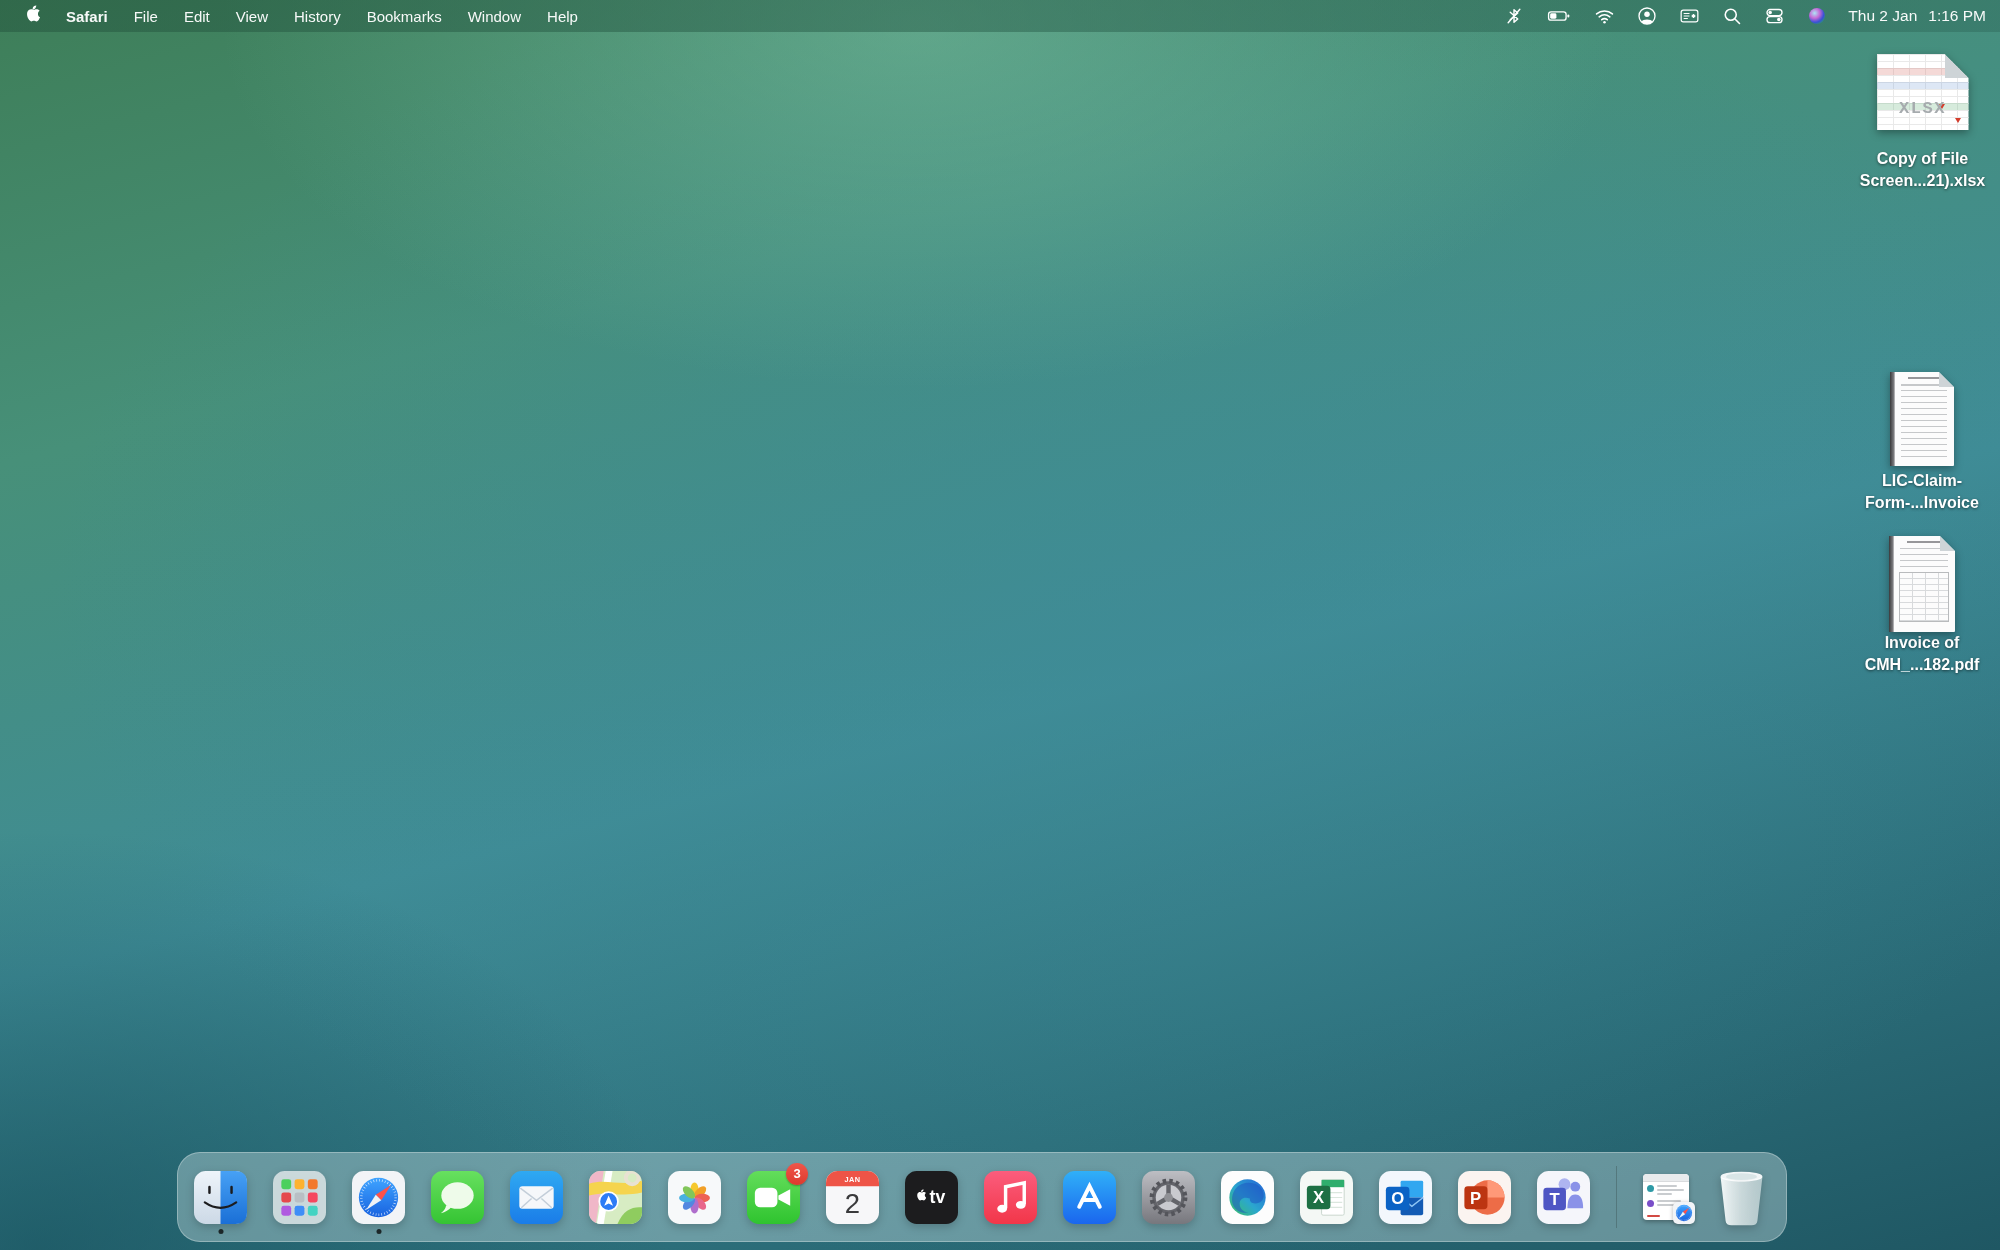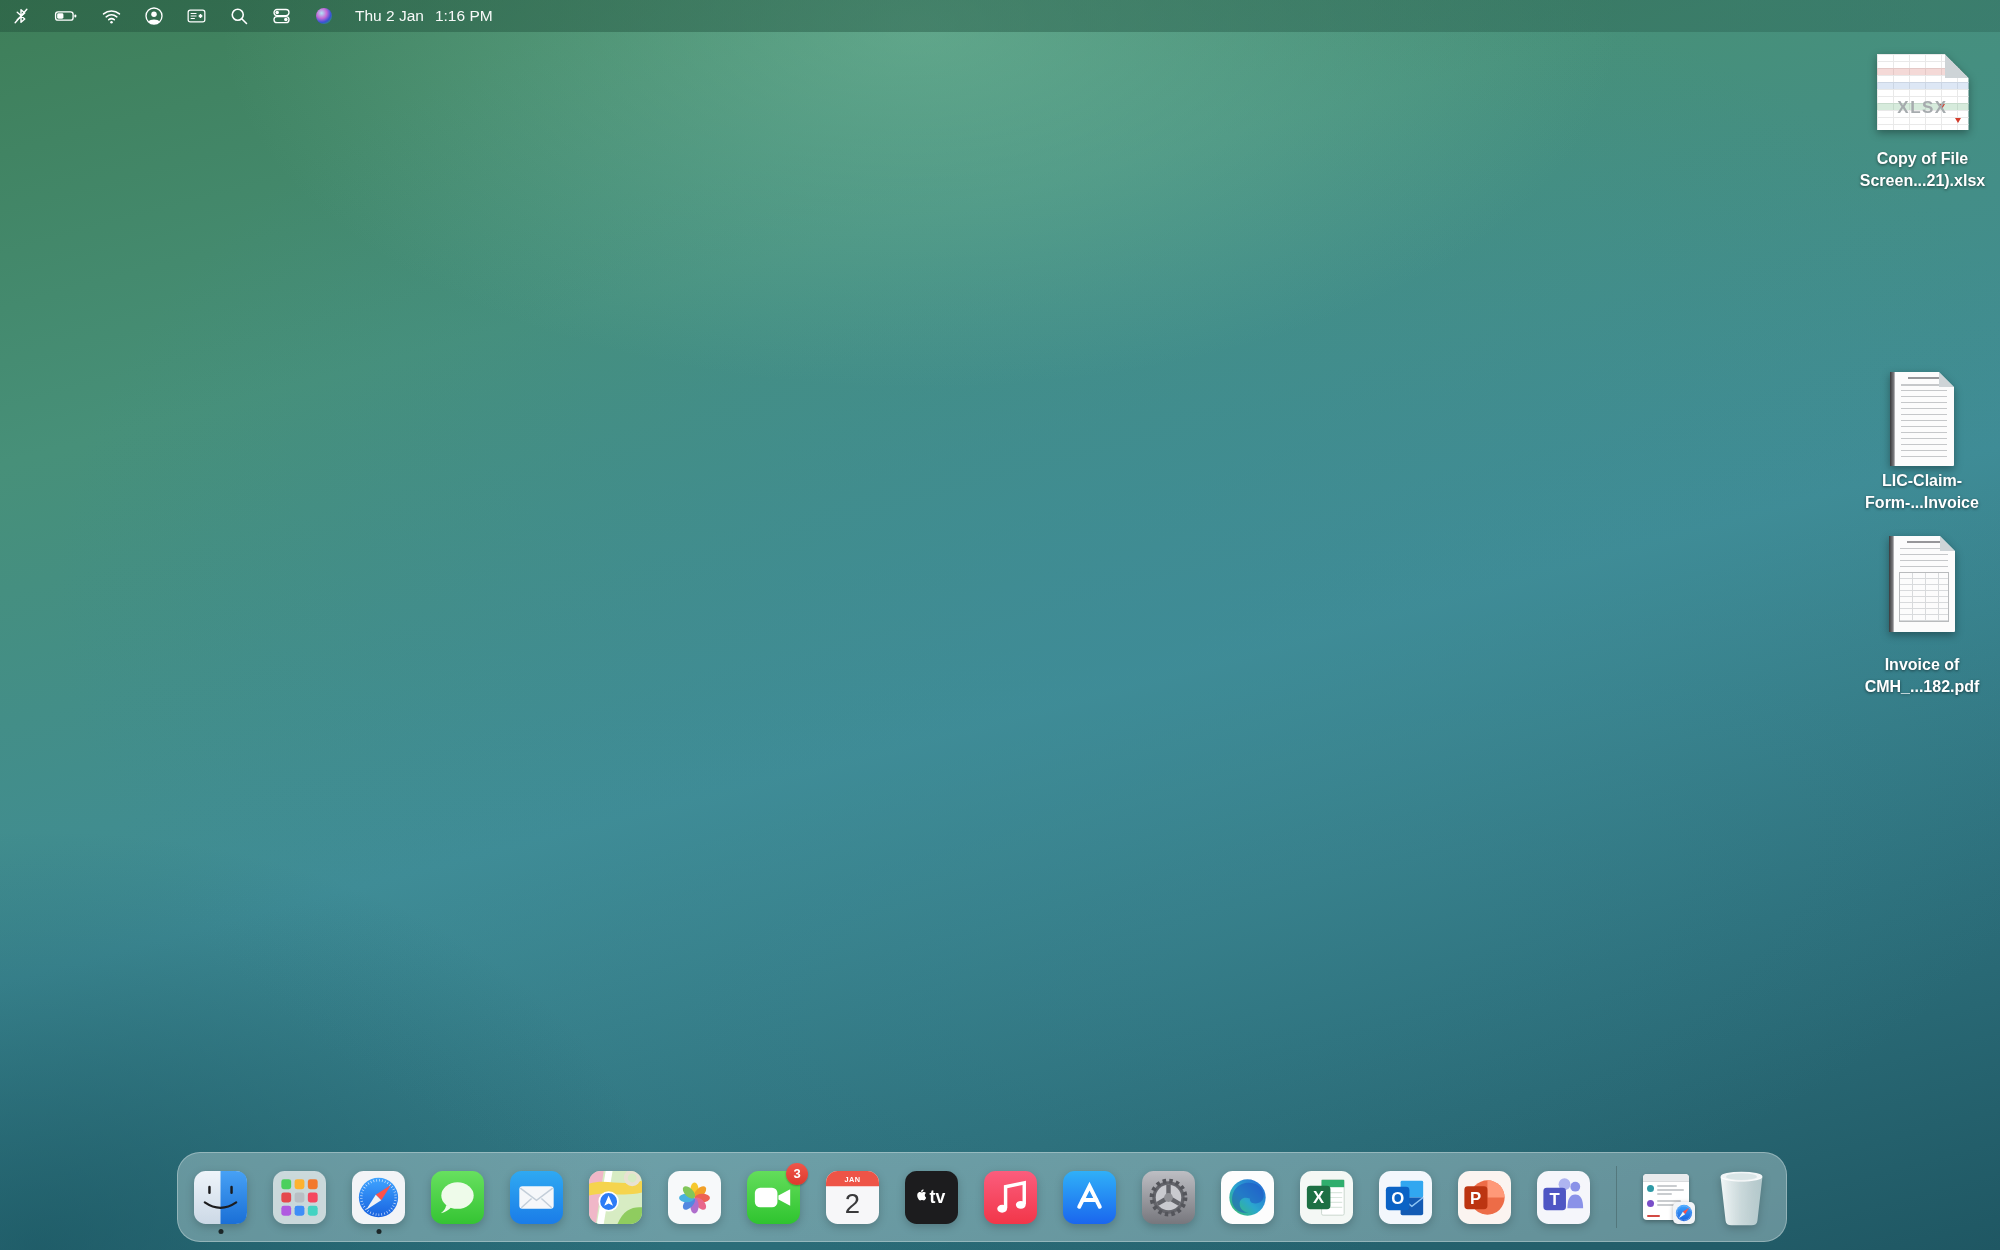--- a/index.html
+++ b/index.html
@@ -55,21 +55,21 @@
     clip-path:polygon(0 0,calc(100% - 24px) 0,100% 24px,100% 100%,0 100%);
     background-image:
       repeating-linear-gradient(to bottom, #e9e9e9 0 1px, transparent 1px 7px),
       repeating-linear-gradient(to right, #e9e9e9 0 1px, transparent 1px 16px);}
   .xl-band{position:absolute;left:0;right:0;height:7px;}
   .xl-b1{top:14px;background:rgba(214,120,110,0.28);}
   .xl-b2{top:28px;background:rgba(120,160,214,0.25);}
   .xl-b3{top:49px;background:rgba(120,190,140,0.30);}
   .xl-mark{position:absolute;width:0;height:0;border-left:3px solid transparent;border-right:3px solid transparent;border-top:5px solid #d43c2c;}
   .xl-wm{position:absolute;bottom:12px;width:100%;text-align:center;color:#a6abae;
-         font-weight:700;font-size:17px;letter-spacing:1.5px;}
+         font-weight:700;font-size:17px;letter-spacing:1.5px;font-family:Liberation Mono, monospace;}
   .xl-curl{position:absolute;top:0;right:0;width:24px;height:24px;
            background:linear-gradient(to top right,#ced4d7 49.5%,transparent 50%);}
   
   .doc{position:relative;}
   .doc-page{width:100%;height:100%;background:#fcfcfc;position:relative;border-radius:1px;
     clip-path:polygon(0 0,calc(100% - 15px) 0,100% 15px,100% 100%,0 100%);}
   .doc-spine{position:absolute;left:0;top:0;bottom:0;width:5px;
     background:linear-gradient(90deg,#39393b,#77777a 70%,#c9c9cb);}
   .doc-curl{position:absolute;top:0;right:0;width:15px;height:15px;
     background:linear-gradient(to top right,#ced4d7 49.5%,transparent 50%);}
@@ -125,20 +125,37 @@
     <g transform="rotate(45 54 54)">
       <path d="M54 18 L62 54 L46 54 Z" fill="#ff5148"></path>
       <path d="M54 90 L62 54 L46 54 Z" fill="#f0f3f6"></path>
     </g>
   </symbol>
 </svg>
 
 <div class="desktop">
 
   <div class="menubar">
+    <div class="mb-left">
+      <div class="mb-item">
+        <span>
+          <svg width="15" height="19" viewBox="0 0 17 21" fill="#fff">
+              <use href="#appleShape"></use>
+            </svg>
+        </span>
+      </div>
+      <div class="mb-item app">Safari</div>
+      <div class="mb-item">File</div>
+      <div class="mb-item">Edit</div>
+      <div class="mb-item">View</div>
+      <div class="mb-item">History</div>
+      <div class="mb-item">Bookmarks</div>
+      <div class="mb-item">Window</div>
+      <div class="mb-item">Help</div>
+    </div>
     <div class="mb-right">
       <div class="st">
         <svg width="20" height="20" viewBox="0 0 24 24" fill="none" stroke="#fff" stroke-width="1.7" stroke-linejoin="round" stroke-linecap="round">
           <path d="M7.5 7.5 L16.5 15.5 L12 19.5 V4.5 L16.5 8.5 L7.5 16.5"></path>
           <path d="M5 20 L19 4"></path>
         </svg>
       </div>
       <div class="st">
         <svg width="26" height="20" viewBox="0 0 28 24" fill="none" stroke="#fff" stroke-width="1.6">
           <rect x="1.5" y="7" width="21" height="10" rx="3"></rect>
@@ -250,21 +267,21 @@
       <div class="doc" style="width:66px;height:96px;">
         <div class="doc-page">
           <div class="doc-spine"></div>
           <div class="doc-title"></div>
           <div class="doc-lines" style="bottom:62px;"></div>
           <div class="doc-table"></div>
         </div>
         <div class="doc-curl"></div>
       </div>
     </div>
-    <div class="flabel" style="margin-top:22px;">
+    <div class="flabel" style="margin-top:0;">
       <span>Invoice of</span>
       <span>CMH_...182.pdf</span>
     </div>
   </div>
 
   <div class="dock">
 
     <div class="dk">
       <svg viewBox="0 0 108 108">
         <defs>

